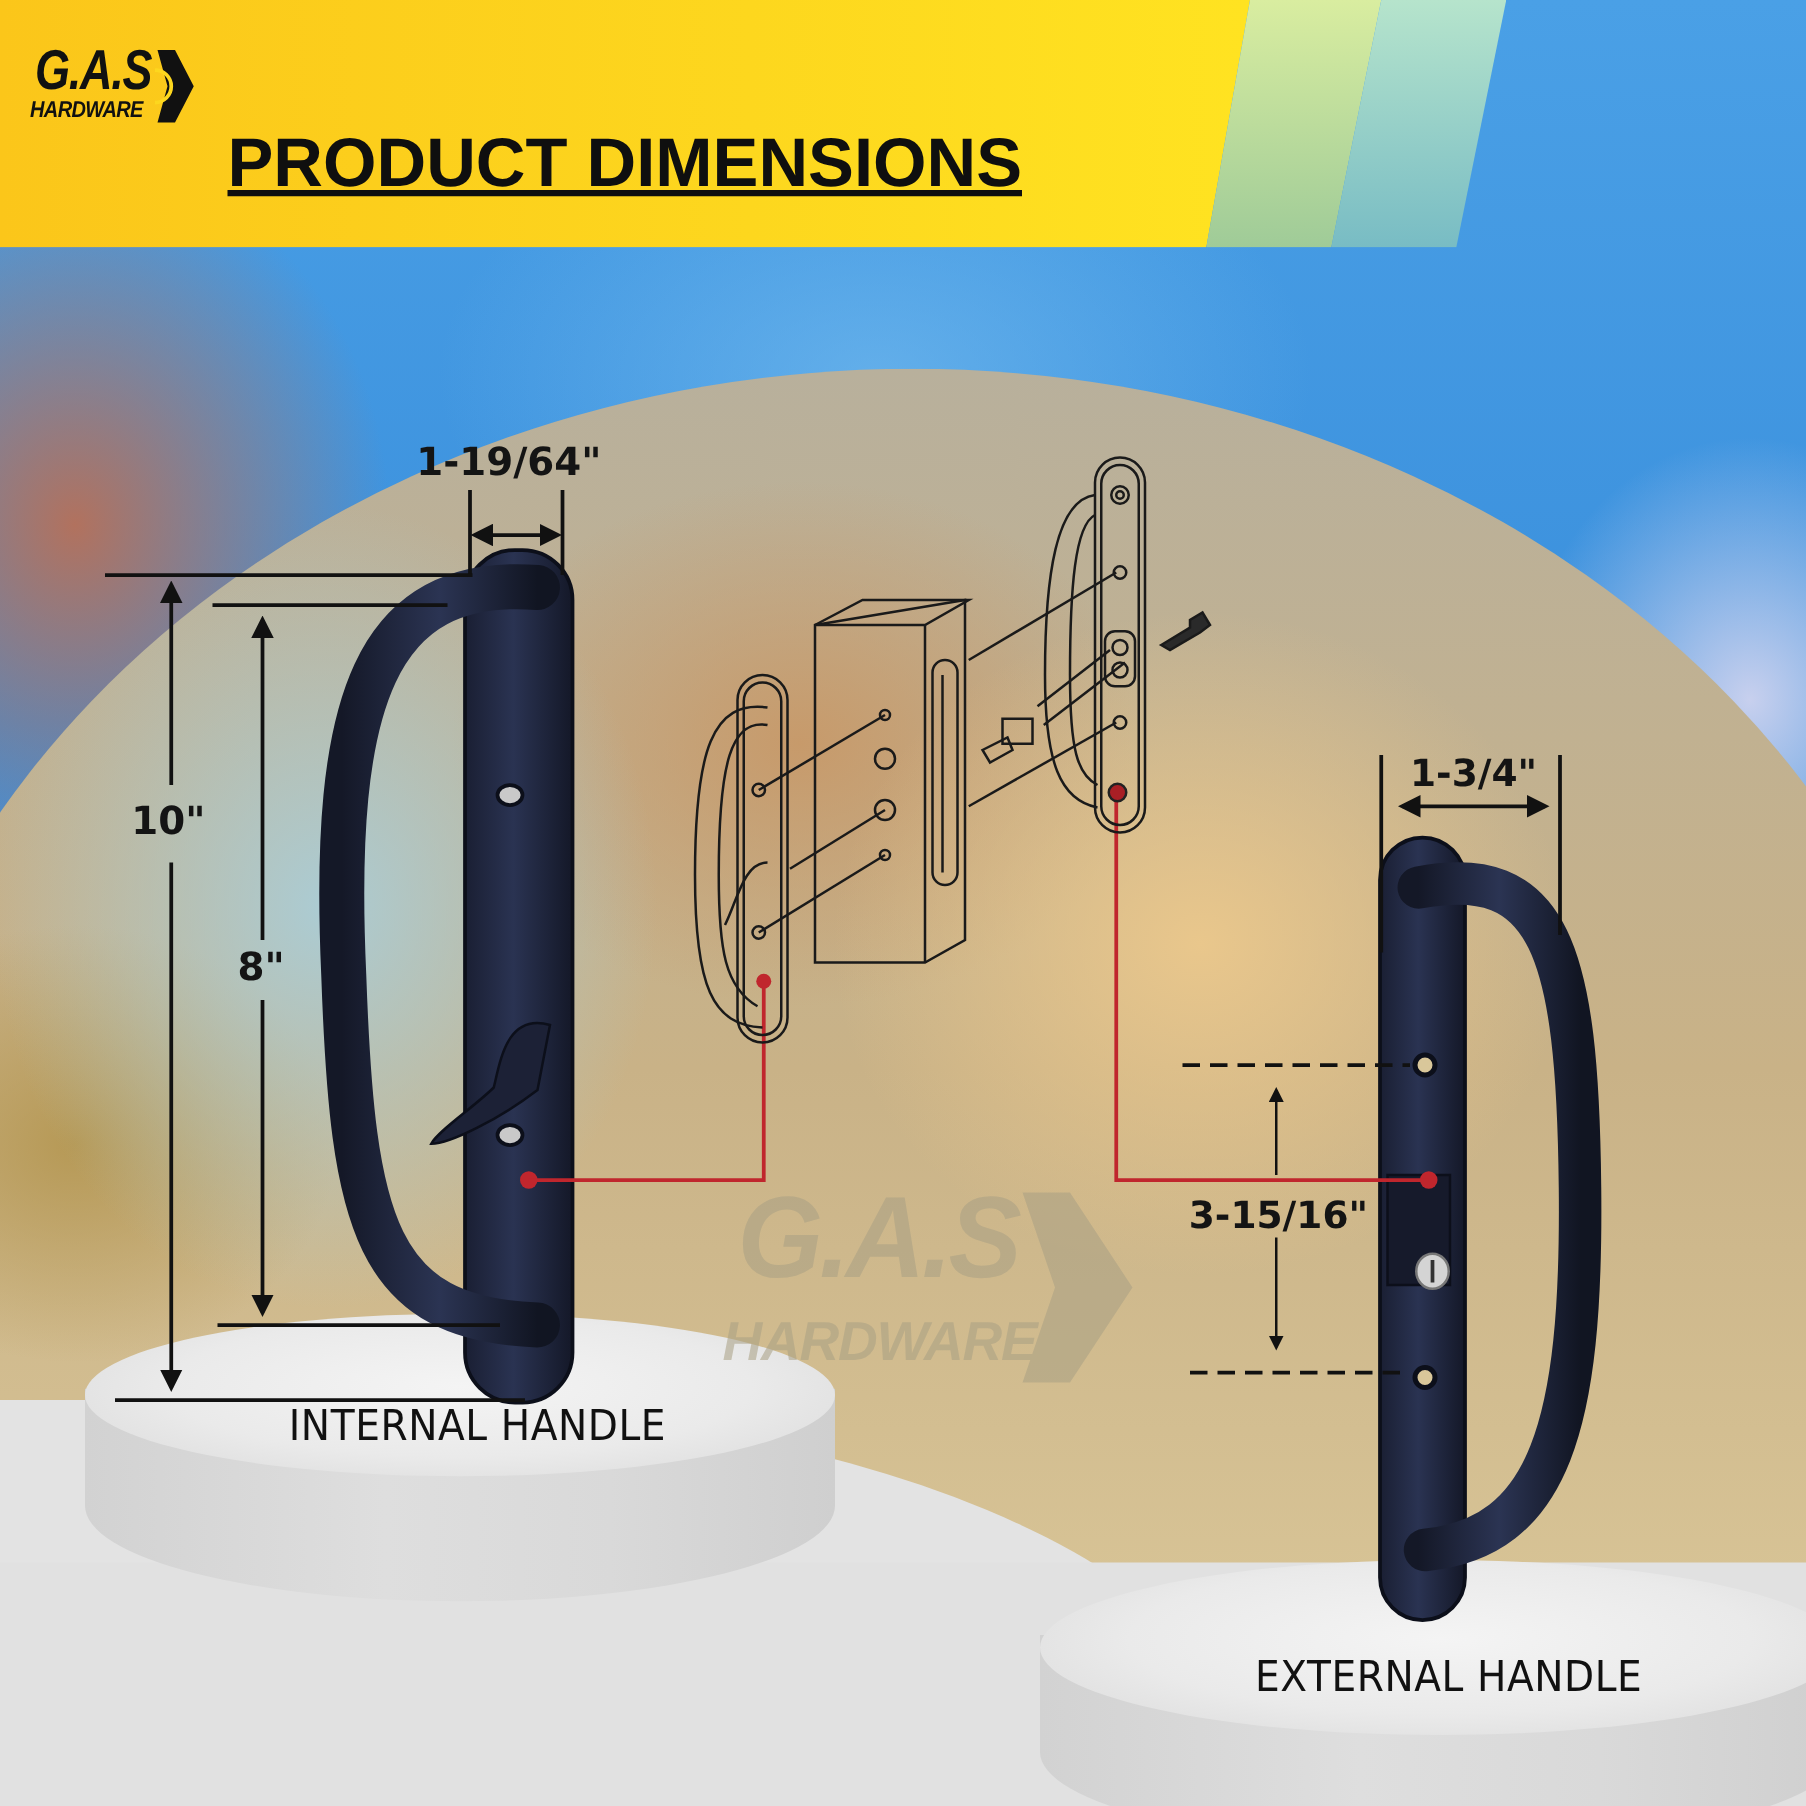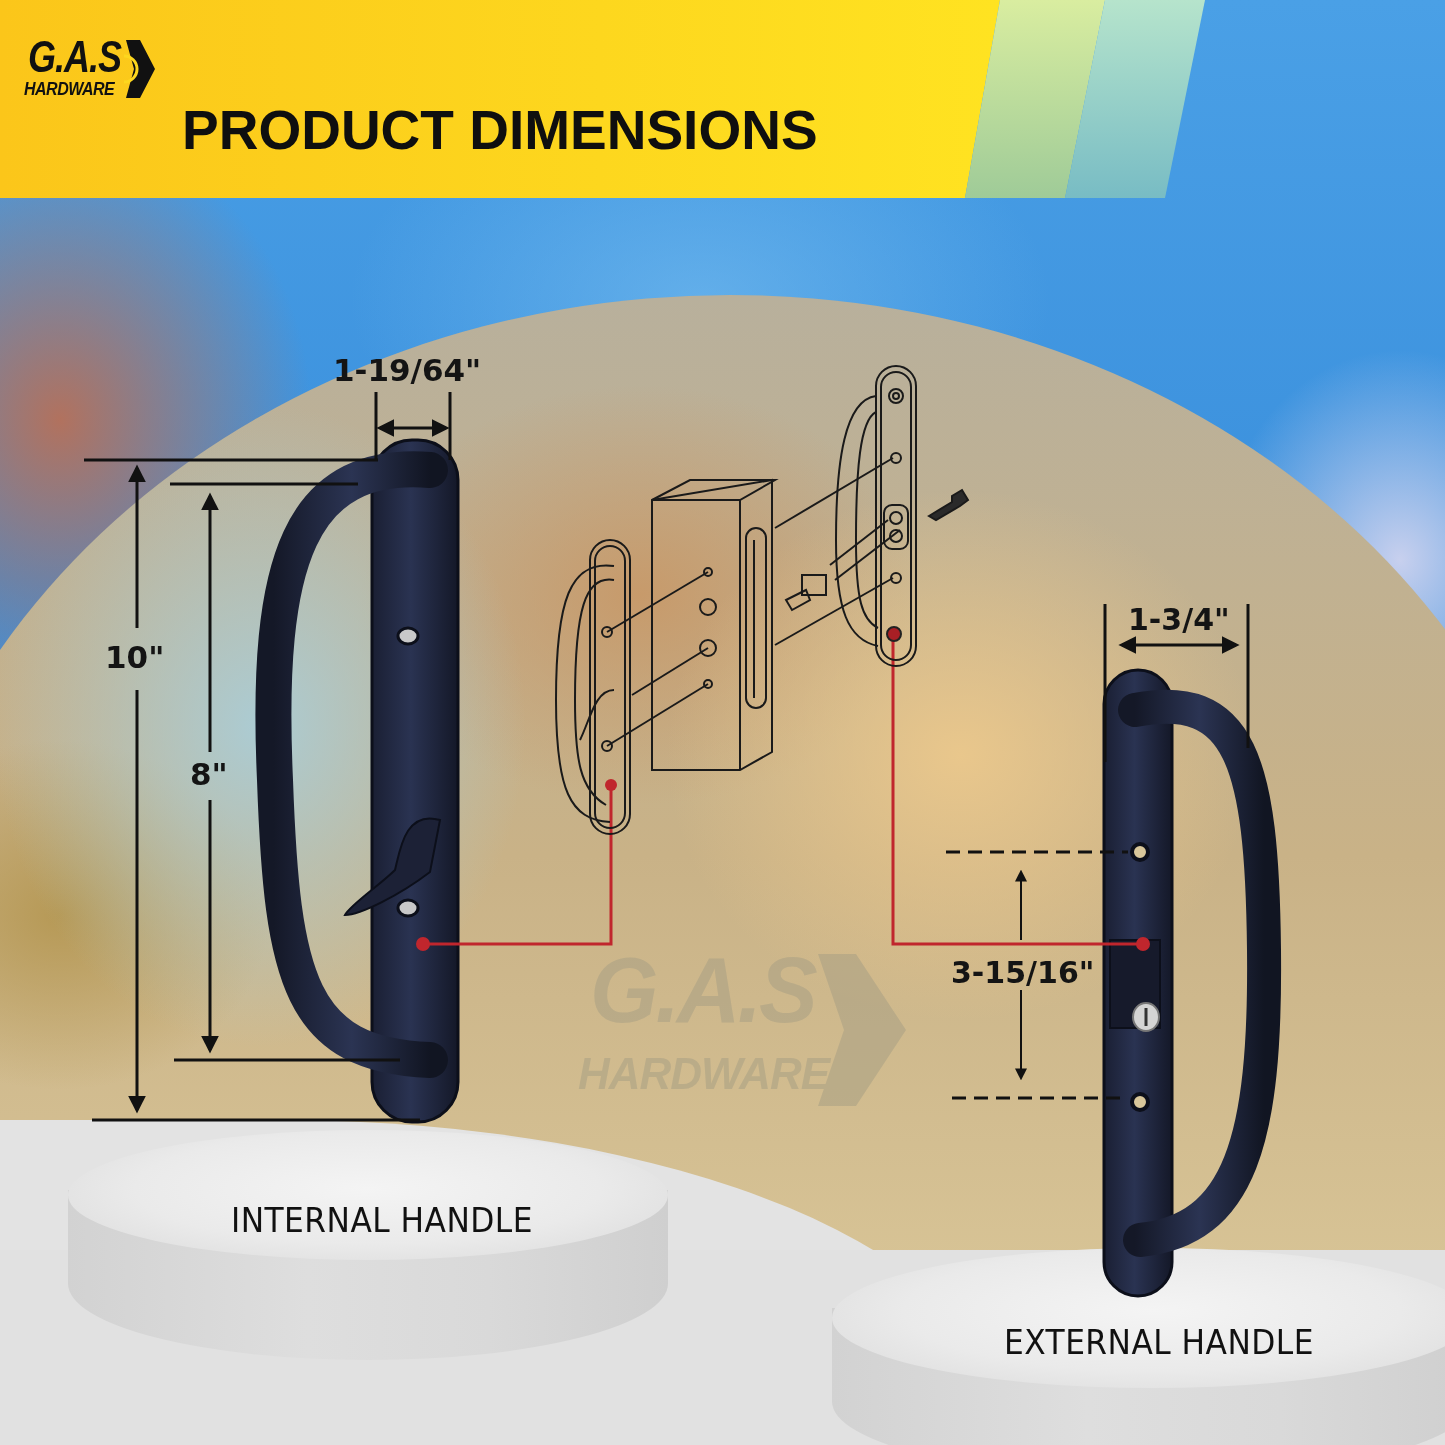--- a/index.html
+++ b/index.html
@@ -59,21 +59,21 @@
   }
   .logo-hw {
     position: absolute; left: 0; top: 46px; font-weight: 900; font-style: italic;
     font-size: 16px; color: #111; letter-spacing: -0.5px; line-height: 16px;
     transform: scaleY(1.15); transform-origin: top left;
   }
   .logo-arrow { position: absolute; left: 98px; top: 4px; }
 
   .title {
     position: absolute; left: 182px; top: 100px; font-size: 55px; font-weight: 700;
-    color: #0f0f0f; letter-spacing: 0px; line-height: 60px; white-space: nowrap;
+    color: #0f0f0f; letter-spacing: 0px; line-height: 60px; white-space: nowrap; text-decoration: underline;
   }
 
   .dim-label {
     position: absolute; font-family: "DejaVu Sans", sans-serif; font-weight: 700;
     color: #141414; white-space: nowrap; line-height: 1;
   }
 
   .pedestal { position: absolute; }
   .ped-top {
     position: absolute; left: 0; top: 0; width: 100%; border-radius: 50%;
@@ -122,21 +122,21 @@
     <span class="logo-hw">HARDWARE</span>
     <svg class="logo-arrow" width="34" height="62" viewBox="0 0 34 62">
       <polygon points="4,2 18,2 33,31 18,60 4,60 12,31" fill="#111"></polygon>
       <path d="M2 18 A 13 13 0 0 1 2 44" stroke="#fdd71e" stroke-width="3" fill="none"></path>
     </svg>
   </div>
 
   <div class="title">PRODUCT DIMENSIONS</div>
 </div>
 
-<div class="pedestal" style="left:68px;top:1130px;width:600px;height:230px;">
+<div class="pedestal" style="left:68px;top:1051px;width:600px;height:230px;">
   <div class="ped-side" style="top:60px;height:170px;"></div>
   <div class="ped-top" style="height:130px;"></div>
   <div class="ped-label" style="left:163px;top:73px;font-size:34px;">INTERNAL HANDLE</div>
 </div>
 
 <div class="pedestal" style="left:832px;top:1248px;width:640px;height:230px;">
   <div class="ped-side" style="top:60px;height:170px;"></div>
   <div class="ped-top" style="height:140px;"></div>
   <div class="ped-label" style="left:172px;top:77px;font-size:34px;">EXTERNAL HANDLE</div>
 </div>

